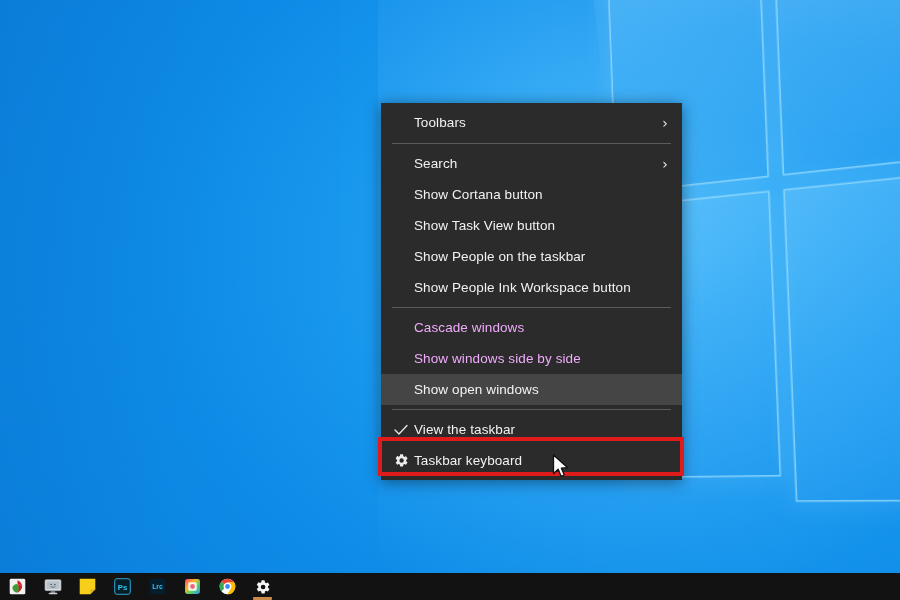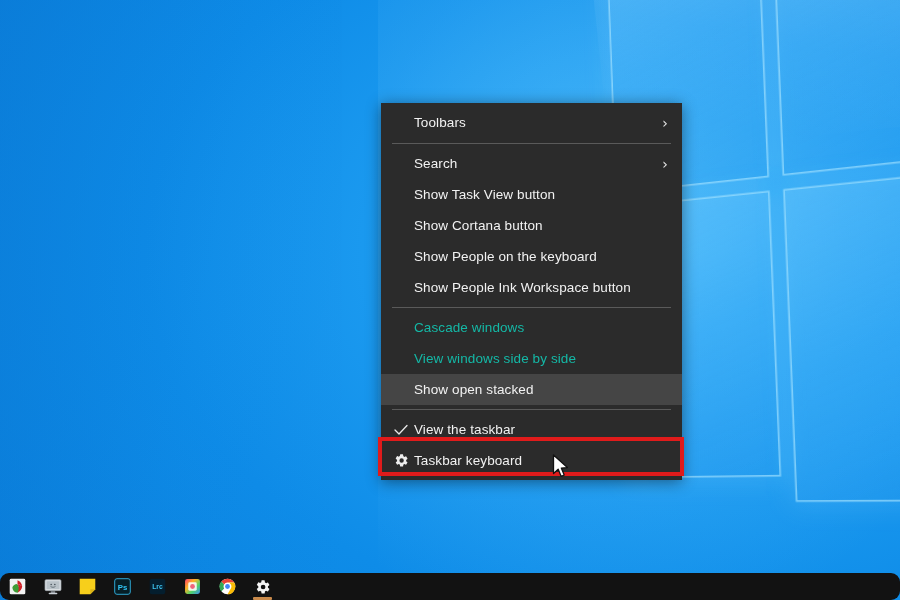--- a/index.html
+++ b/index.html
@@ -83,21 +83,20 @@
   .taskbar {
     position: absolute;
     left: 0;
     bottom: 0;
     width: 900px;
     height: 27px;
     background: #121212;
     display: flex;
     align-items: center;
     z-index: 20;
-    border-radius: 9px;
   }
   .tb-item {
     position: relative;
     width: 35px;
     height: 27px;
     display: flex;
     align-items: center;
     justify-content: center;
   }
   .tb-underline {
@@ -130,21 +129,21 @@
     color: #f2f2f2;
     font-size: 13.5px;
     letter-spacing: 0.1px;
     box-sizing: border-box;
     padding-left: 33px;
     padding-right: 6px;
     cursor: default;
   }
   .mi.tall { height: 33px; }
   .mi .lbl { white-space: nowrap; }
-  .mi.disabled { color: #14b8a6; }
+  .mi.disabled { color: #f0abfc; }
   .mi.selected { background: #454545; }
   .mi .chev {
     position: absolute;
     right: 14px;
     top: 50%;
     transform: translateY(-50%);
     color: #e6e6e6;
     font-size: 14px;
     line-height: 1;
     font-family: "DejaVu Sans", sans-serif;
@@ -210,40 +209,40 @@
       <div class="mi tall">
         <span class="lbl">Toolbars</span>
         <span class="chev">›</span>
       </div>
       <div class="sep"></div>
       <div class="mi">
         <span class="lbl">Search</span>
         <span class="chev">›</span>
       </div>
       <div class="mi">
+        <span class="lbl">Show Cortana button</span>
+      </div>
+      <div class="mi">
         <span class="lbl">Show Task View button</span>
       </div>
       <div class="mi">
-        <span class="lbl">Show Cortana button</span>
-      </div>
-      <div class="mi">
-        <span class="lbl">Show People on the keyboard</span>
+        <span class="lbl">Show People on the taskbar</span>
       </div>
       <div class="mi">
         <span class="lbl">Show People Ink Workspace button</span>
       </div>
       <div class="sep"></div>
       <div class="mi disabled">
         <span class="lbl">Cascade windows</span>
       </div>
       <div class="mi disabled">
-        <span class="lbl">View windows side by side</span>
+        <span class="lbl">Show windows side by side</span>
       </div>
       <div class="mi selected">
-        <span class="lbl">Show open stacked</span>
+        <span class="lbl">Show open windows</span>
       </div>
       <div class="sep"></div>
       <div class="mi">
         <span class="glyph">
           <svg width="14" height="12" viewBox="0 0 14 12">
             <path d="M1 6 L5 10 L13 1.5" fill="none" stroke="#e9e9e9" stroke-width="1.3" stroke-linecap="round" stroke-linejoin="round"></path>
           </svg>
         </span>
         <span class="lbl">View the taskbar</span>
       </div>

